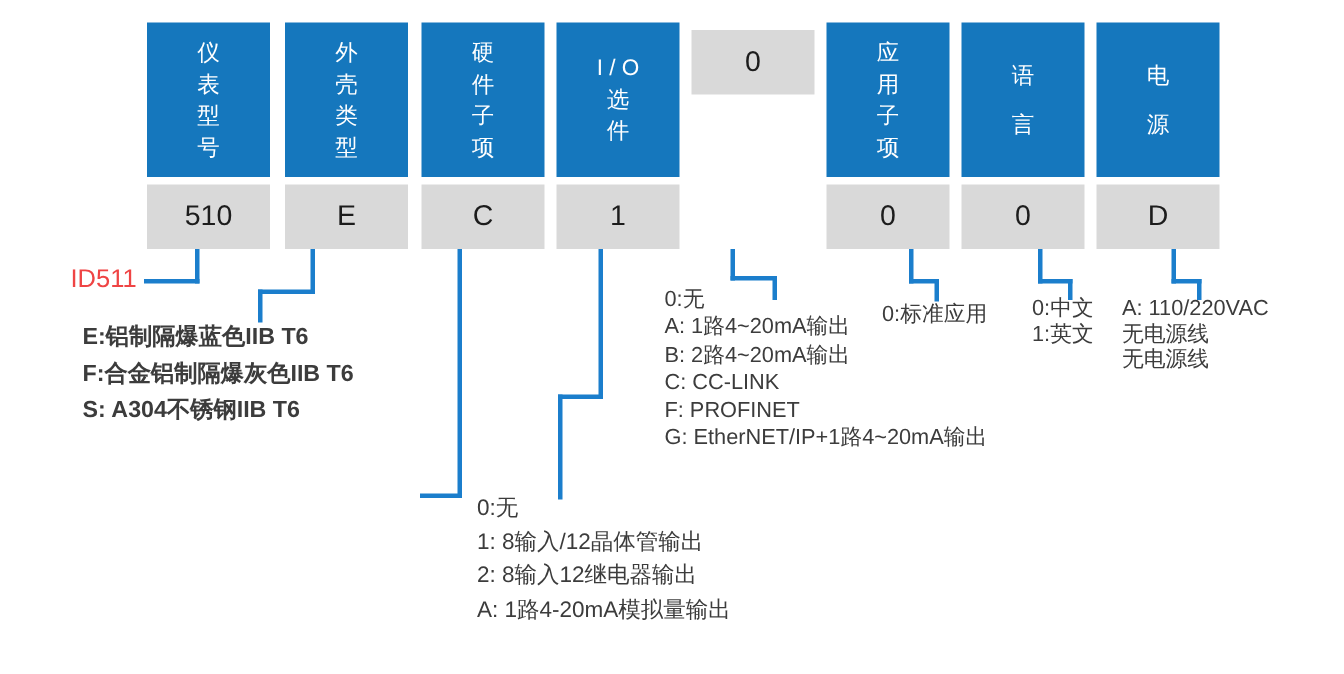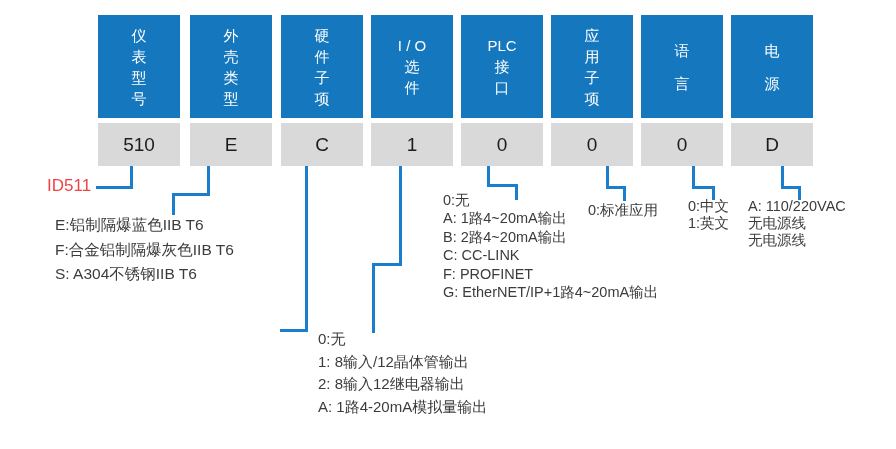--- a/index.html
+++ b/index.html
@@ -24,21 +24,21 @@
     font-size:19px;color:#1c1c1c;
   }
   
   .seg{position:absolute;background:#1b7ecc;}
   .v{width:3px;}
   .h{height:3px;}
   
   .ann{position:absolute;color:#3c3c3c;white-space:nowrap;}
   .ann .ln{display:block;}
   #id-label{position:absolute;left:47px;top:176px;font-size:17px;color:#ef4444;}
-  #ann-enclosure{left:55px;top:213px;font-size:15.5px;line-height:24.5px;}
+  #ann-enclosure{left:55px;top:213px;font-size:15.5px;line-height:24.5px;font-weight:bold;}
   #ann-hardware{left:75px;top:308px;font-size:15.5px;line-height:24px;}
   #ann-io{left:318px;top:328px;font-size:15px;line-height:22.5px;}
   #ann-plc{left:443px;top:191px;font-size:14.5px;line-height:18.4px;}
   #ann-application{left:588px;top:202px;font-size:14.5px;line-height:17px;}
   #ann-language{left:688px;top:198px;font-size:14.5px;line-height:16.5px;}
   #ann-power{left:748px;top:198px;font-size:14.5px;line-height:17.2px;}
 </style>
 </head>
 <body>
 
@@ -77,25 +77,20 @@
   <div class="col" style="left:371px">
     <div class="hdr">
       <div>I / O</div>
       <div>选</div>
       <div>件</div>
     </div>
     <div class="code">1</div>
   </div>
 
   <div class="col" style="left:461px">
-    <div class="hdr">
-      <div>PLC</div>
-      <div>接</div>
-      <div>口</div>
-    </div>
     <div class="code">0</div>
   </div>
 
   <div class="col" style="left:551px">
     <div class="hdr">
       <div>应</div>
       <div>用</div>
       <div>子</div>
       <div>项</div>
     </div>

